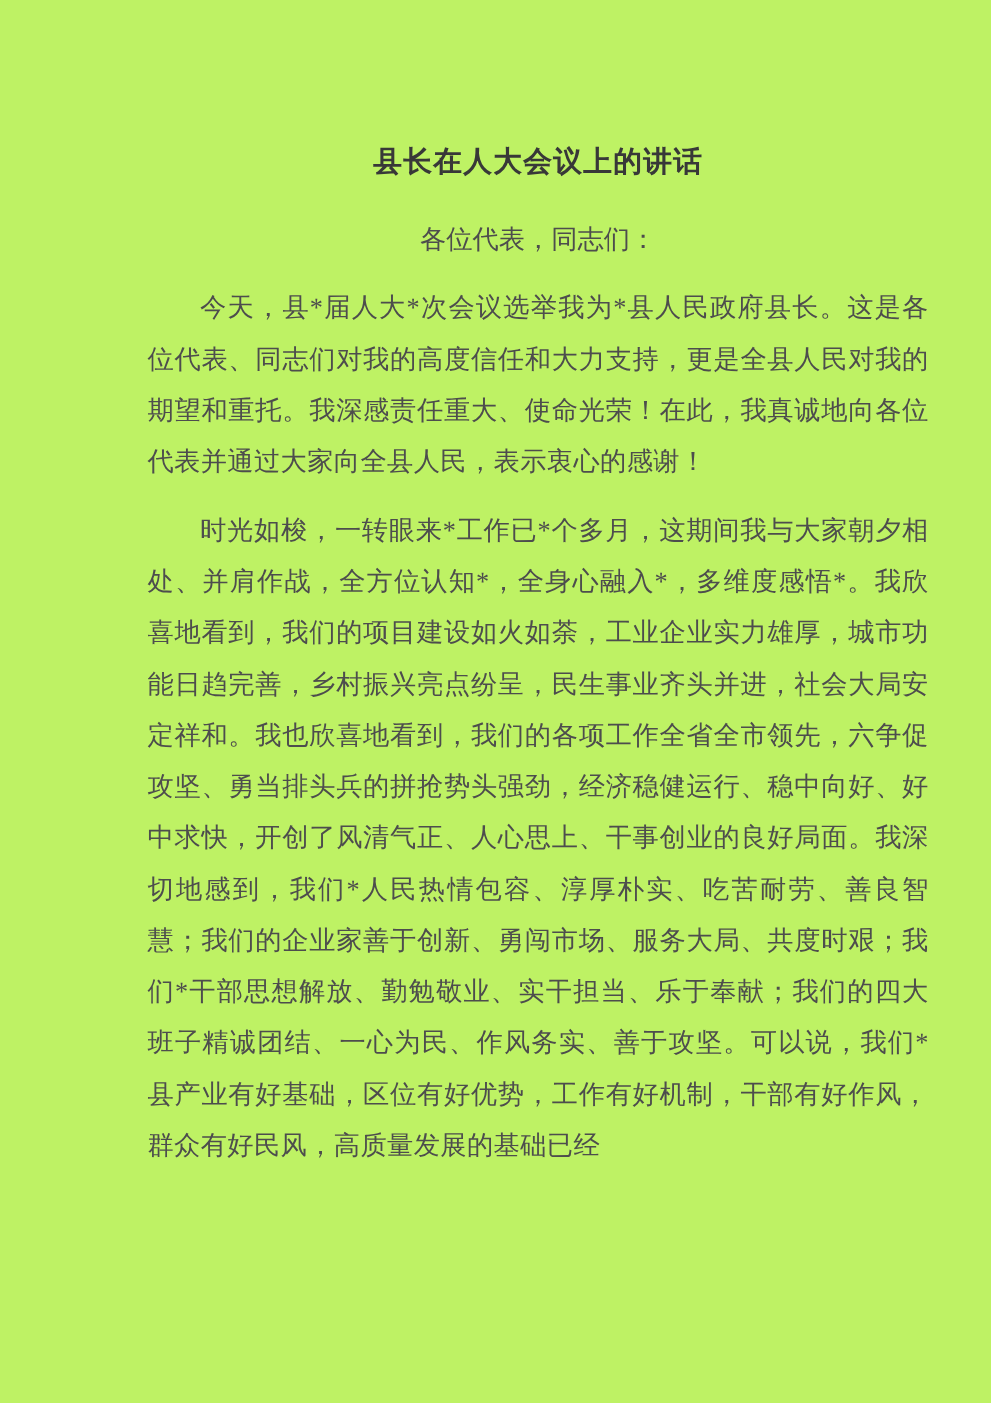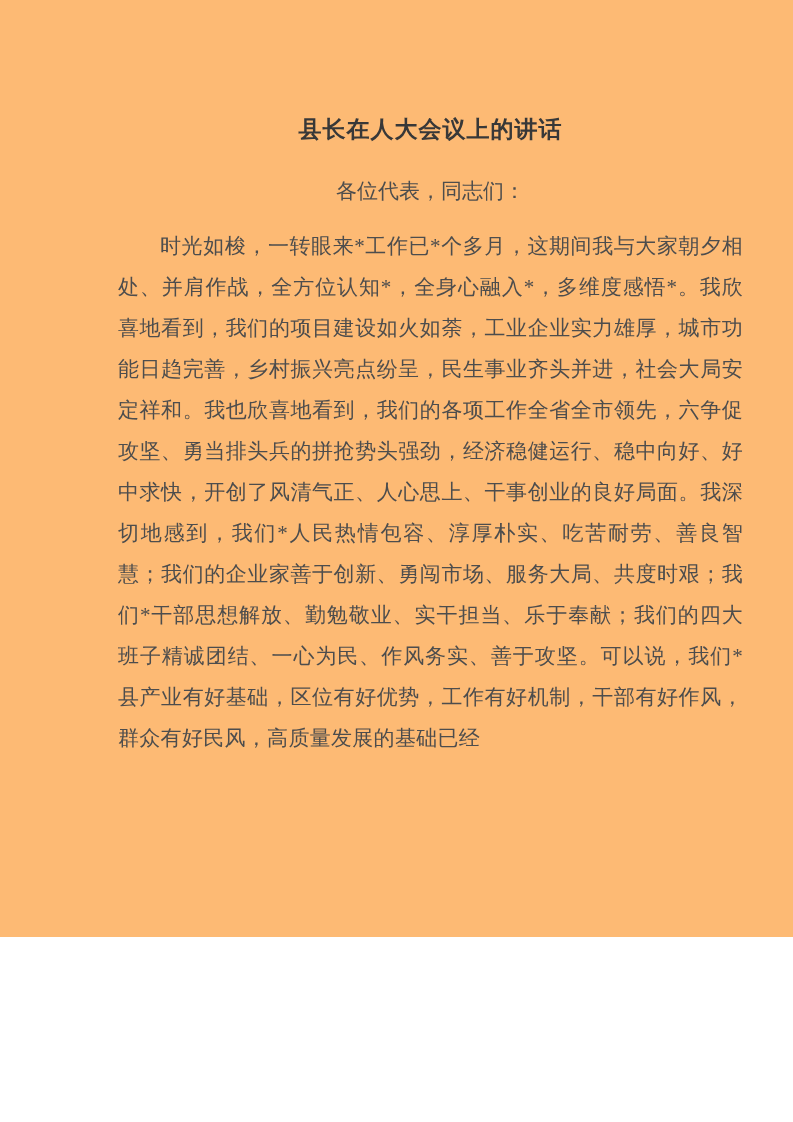--- a/index.html
+++ b/index.html
@@ -3,23 +3,23 @@
 <meta charset="utf-8">
 <style>
   html, body {
     margin: 0;
     padding: 0;
     background: #ffffff;
   }
   .page {
     position: relative;
     width: 793px;
-    height: 937px;
+    height: 1122px;
     margin: 0;
-    background: #fdba74;
+    background: #bef264;
     overflow: hidden;
     box-sizing: border-box;
     padding: 111px 50px 0 118px;
     font-family: "Liberation Serif", "DejaVu Serif", serif;
     color: #4d4d4d;
   }
   .doc-title {
     margin: 0 0 22px 0;
     font-size: 23px;
     line-height: 38px;
@@ -46,15 +46,16 @@
   }
 </style>
 </head>
 <body>
 
 <div class="page">
   <h1 class="doc-title">县长在人大会议上的讲话</h1>
 
   <p class="salutation">各位代表，同志们：</p>
 
+  <p class="para">今天，县*届人大*次会议选举我为*县人民政府县长。这是各位代表、同志们对我的高度信任和大力支持，更是全县人民对我的期望和重托。我深感责任重大、使命光荣！在此，我真诚地向各位代表并通过大家向全县人民，表示衷心的感谢！</p>
 
   <p class="para">时光如梭，一转眼来*工作已*个多月，这期间我与大家朝夕相处、并肩作战，全方位认知*，全身心融入*，多维度感悟*。我欣喜地看到，我们的项目建设如火如荼，工业企业实力雄厚，城市功能日趋完善，乡村振兴亮点纷呈，民生事业齐头并进，社会大局安定祥和。我也欣喜地看到，我们的各项工作全省全市领先，六争促攻坚、勇当排头兵的拼抢势头强劲，经济稳健运行、稳中向好、好中求快，开创了风清气正、人心思上、干事创业的良好局面。我深切地感到，我们*人民热情包容、淳厚朴实、吃苦耐劳、善良智慧；我们的企业家善于创新、勇闯市场、服务大局、共度时艰；我们*干部思想解放、勤勉敬业、实干担当、乐于奉献；我们的四大班子精诚团结、一心为民、作风务实、善于攻坚。可以说，我们*县产业有好基础，区位有好优势，工作有好机制，干部有好作风，群众有好民风，高质量发展的基础已经</p>
 </div>
 
 </body></html>

